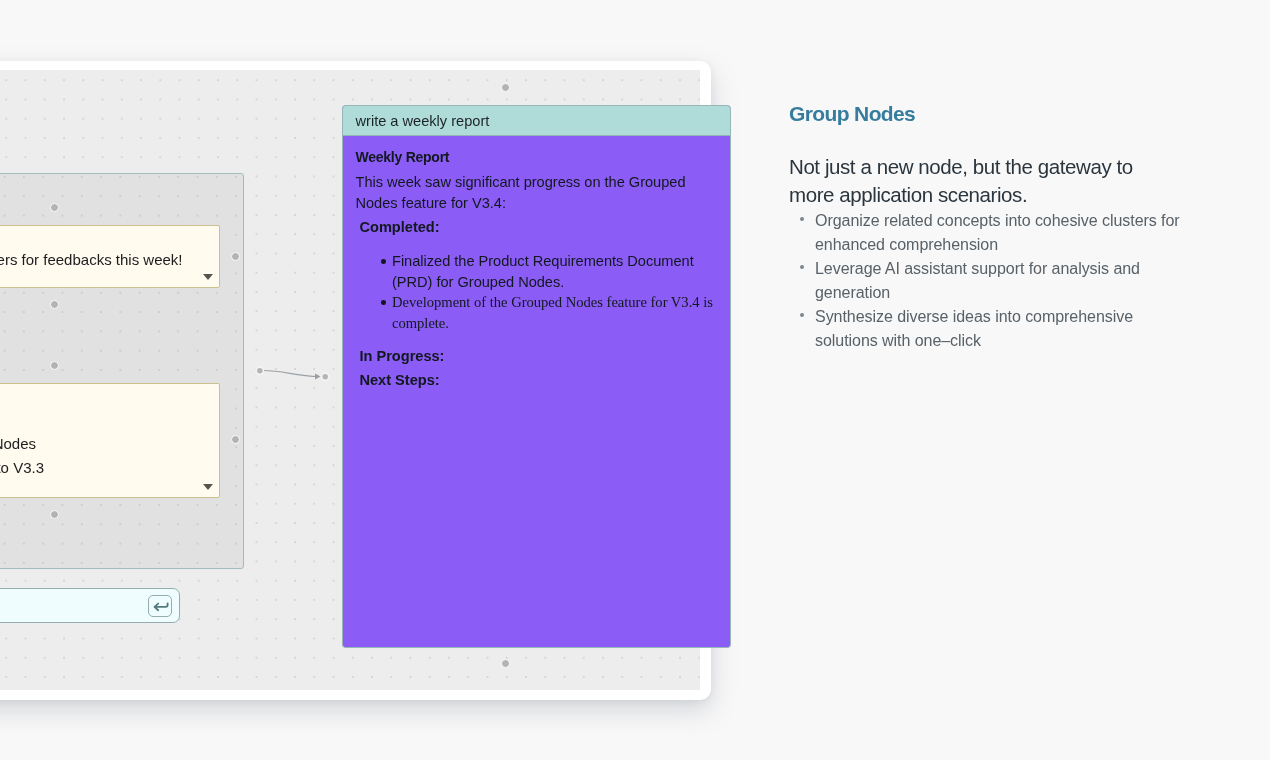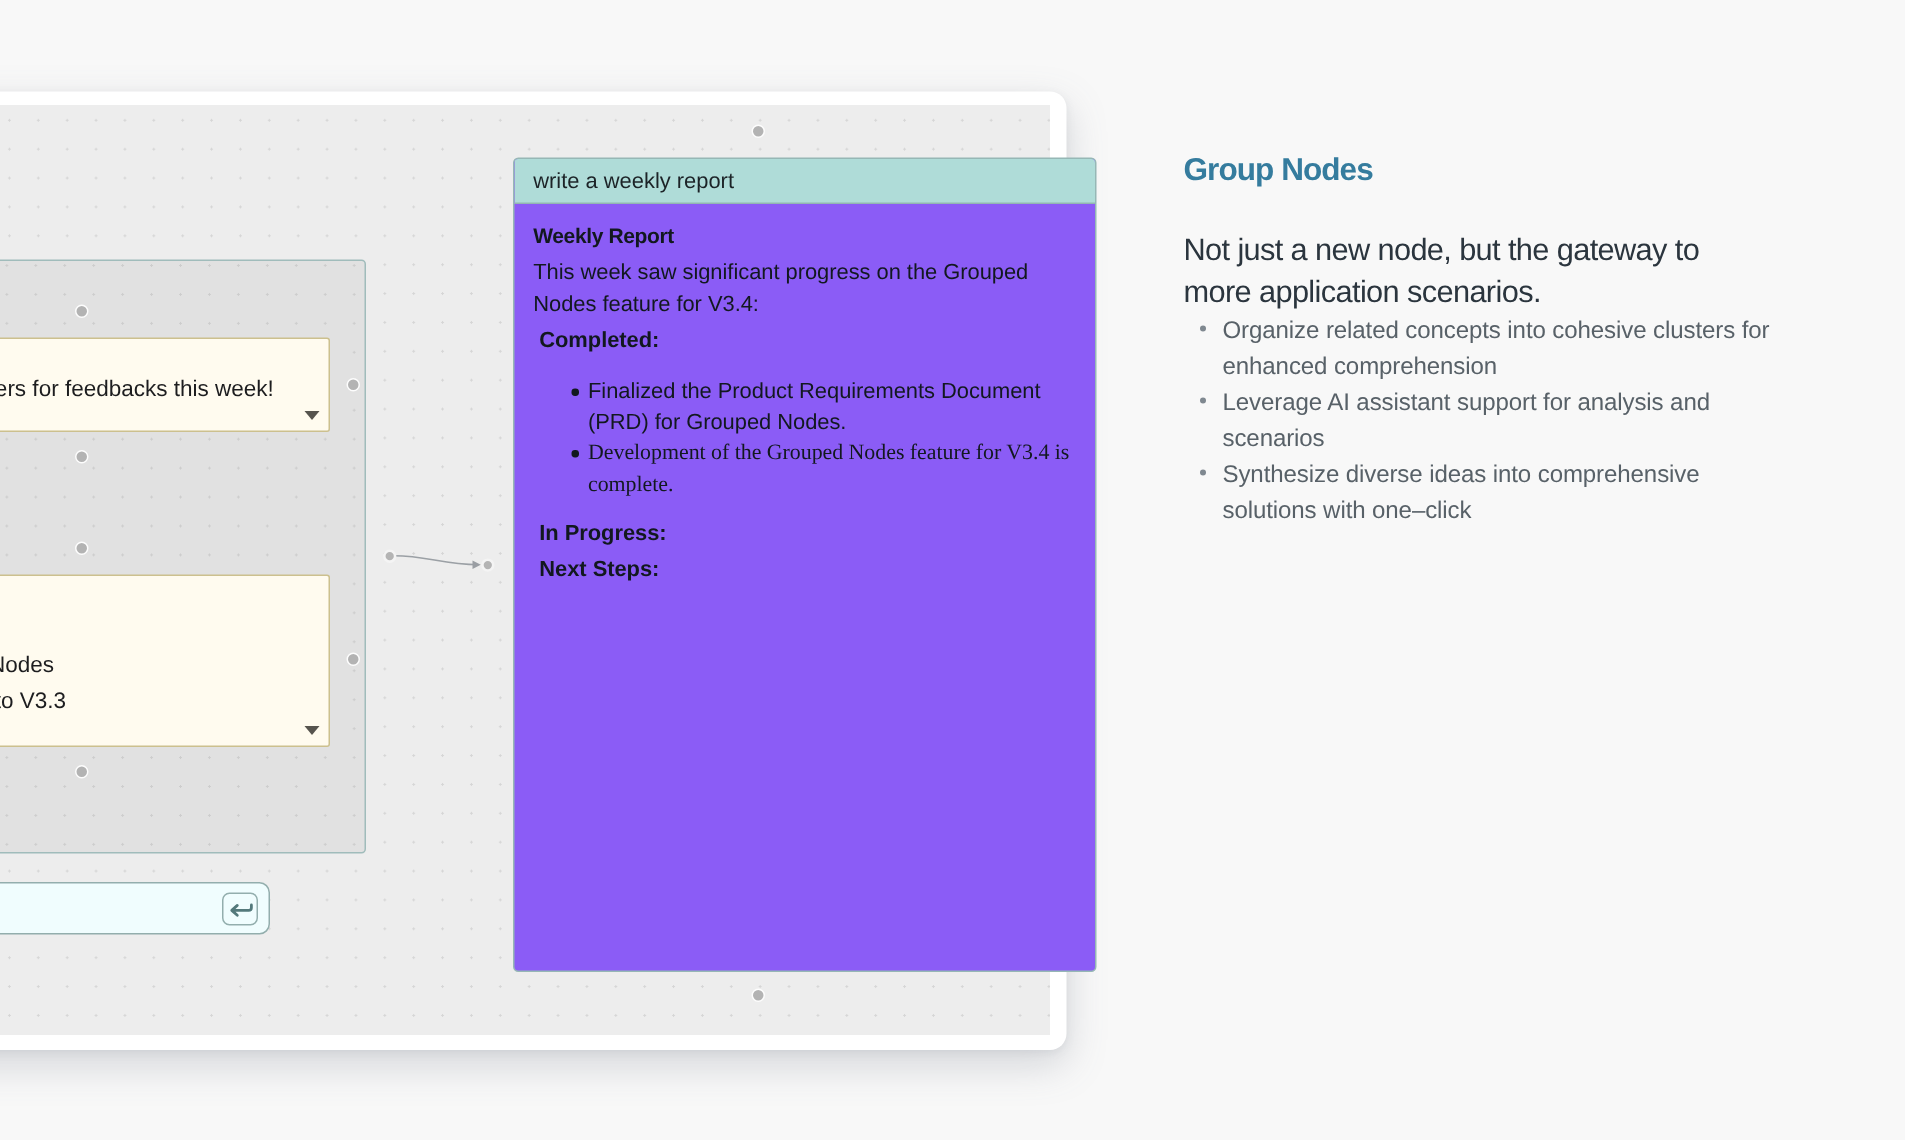--- a/index.html
+++ b/index.html
@@ -154,18 +154,18 @@
       <p class="hd">In Progress:</p>
       <p class="hd">Next Steps:</p>
     </div>
   </div>
 
   <div class="panel">
     <div class="eyebrow">Group Nodes</div>
     <div class="headline">Not just a new node, but the gateway to more application scenarios.</div>
     <ul>
       <li>Organize related concepts into cohesive clusters for enhanced comprehension</li>
-      <li>Leverage AI assistant support for analysis and scenarios</li>
+      <li>Leverage AI assistant support for analysis and generation</li>
       <li>Synthesize diverse ideas into comprehensive solutions with one–click</li>
     </ul>
   </div>
 
 </div>
 
 </body></html>

